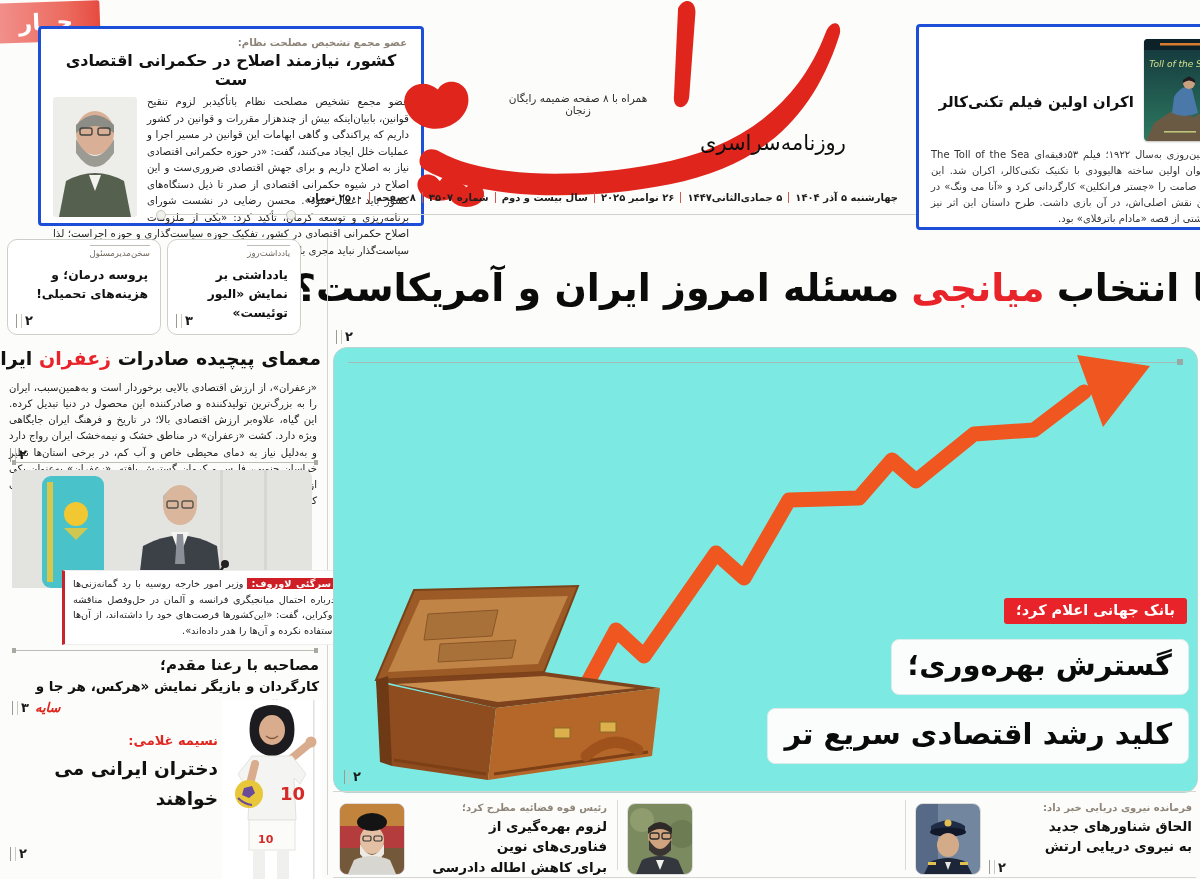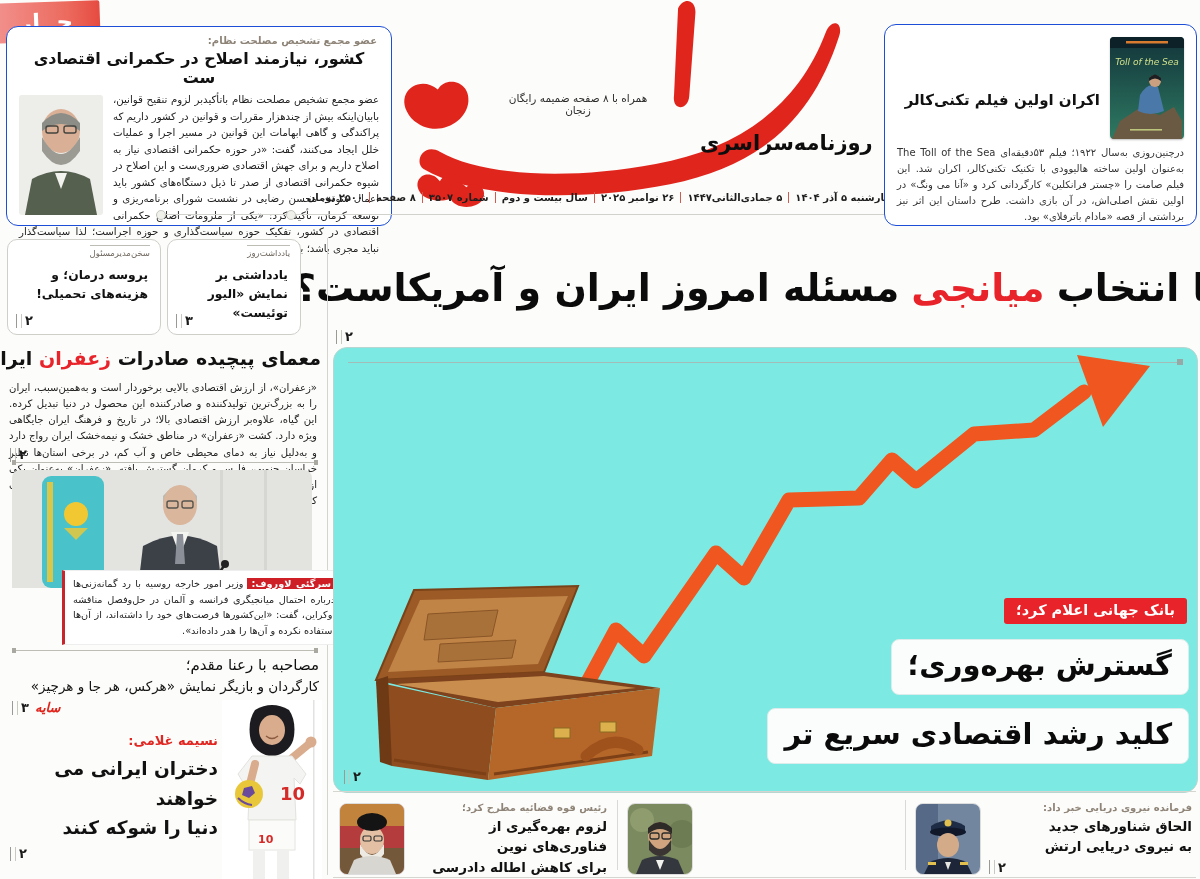--- a/index.html
+++ b/index.html
@@ -1,18 +1,18 @@
 <!DOCTYPE html>
 <html lang="fa"><head>
 <meta charset="utf-8">
 <style>
   html,body{margin:0;padding:0;background:#e9e9e6;}
   .page{position:relative;width:1200px;height:879px;margin:0 auto;background:#fcfcfa;
         font-family:"DejaVu Sans",sans-serif;overflow:hidden;color:#111;}
-  .box{position:absolute;background:#fff;border:1px solid #1d4ed8;border-radius:12px;}
+  .box{position:absolute;background:#fff;border:3px solid #1d4ed8;border-radius:4px;margin-left:32px;}
   .rtl{direction:rtl;}
   .just{text-align:justify;}
   
   .pm{display:flex;direction:rtl;align-items:center;gap:3px;font-weight:700;font-size:13px;color:#1a1a1a;}
   .pm .bar{width:4px;height:14px;border-left:1px solid #9a9a94;border-right:1px solid #c9c9c2;}
   .kicker{font-size:10px;color:#8d8377;font-weight:700;}
   .accent{color:#e8232a;}
   
   .promo-band{position:absolute;left:-8px;top:2px;width:108px;height:40px;transform:rotate(-2deg);
       background:linear-gradient(90deg,#f2938f,#ec6a5e 70%,#e64b40);display:flex;align-items:center;
@@ -20,21 +20,21 @@
   .promo-pin{position:absolute;left:88px;top:36px;width:16px;height:44px;}
   
   .tl-box{left:6px;top:26px;width:386px;height:200px;padding:8px 12px;box-sizing:border-box;}
   .tl-kick{text-align:right;margin-right:2px;}
   .tl-head{font-size:16px;font-weight:700;text-align:center;margin:3px 0 5px;}
   .tl-body{direction:rtl;font-size:10.2px;line-height:1.62;color:#222;}
   .tl-photo{float:left;width:84px;height:120px;margin:3px 10px 2px 0;border-radius:3px;overflow:hidden;}
   
   .logo-svg{position:absolute;left:352px;top:-2px;width:530px;height:226px;}
   .supp-note{position:absolute;left:508px;top:92px;width:140px;font-size:10.5px;color:#2c2c2c;direction:rtl;text-align:center;}
-  .paper-type{position:absolute;left:700px;top:131px;font-size:21px;font-weight:700;color:#0d0d0d;direction:rtl;}
+  .paper-type{position:absolute;left:700px;top:131px;font-size:21px;font-weight:400;color:#0d0d0d;direction:rtl;}
   .date-line{position:absolute;left:398px;top:192px;width:500px;display:flex;direction:rtl;justify-content:flex-start;
       align-items:center;font-size:10px;font-weight:600;color:#1d1d1d;white-space:nowrap;}
   .date-line .sep{display:inline-block;width:2px;height:11px;border-left:1.5px solid #cf5a50;margin:0 6px;}
   .masthead-rule{position:absolute;left:160px;top:214px;width:1032px;height:1px;background:#d2d2cc;}
   .rule-dot{position:absolute;width:8px;height:8px;border-radius:50%;background:#f1f1ec;border:1px solid #c6c6bf;top:210px;}
   
   .mv-box{left:884px;top:24px;width:311px;height:200px;}
   .mv-poster{position:absolute;right:12px;top:12px;width:74px;height:102px;border-radius:4px;overflow:hidden;box-shadow:0 1px 2px rgba(0,0,0,.25);}
   .mv-head{position:absolute;left:12px;right:96px;top:66px;font-size:15px;font-weight:700;direction:rtl;text-align:right;}
   .mv-body{position:absolute;left:12px;right:12px;top:120px;font-size:10px;line-height:1.6;direction:rtl;color:#333;}
@@ -49,21 +49,21 @@
   .saff-head{position:absolute;left:7px;top:347px;width:314px;text-align:center;direction:rtl;font-size:19px;font-weight:700;white-space:nowrap;}
   .saff-body{position:absolute;left:9px;top:380px;width:308px;font-size:10.1px;line-height:1.6;direction:rtl;color:#222;}
   .saff-page{position:absolute;left:10px;top:447px;}
   .h-rule{position:absolute;height:1px;background:#bdbdb6;}
   .h-rule::before,.h-rule::after{content:"";position:absolute;top:-2px;width:4px;height:5px;background:#a9a9a2;}
   .h-rule::before{left:0;} .h-rule::after{right:0;}
   .lav-photo{position:absolute;left:12px;top:470px;width:300px;height:118px;border-radius:8px 8px 0 0;overflow:hidden;}
   .lav-cap{position:absolute;left:22px;top:570px;width:262px;background:#fff;border-left:3px solid #c8242b;border-right:3px solid #c8242b;
       border-top:1px solid #eee;border-bottom:1px solid #eee;padding:5px 8px;font-size:9.7px;line-height:1.62;direction:rtl;text-align:justify;color:#222;margin-left:40px;}
   .lav-label{background:#cf1f26;color:#fff;font-weight:700;padding:0 4px;margin-left:4px;}
-  .int-block{position:absolute;left:7px;top:656px;width:312px;direction:rtl;text-align:right;font-weight:400;}
+  .int-block{position:absolute;left:7px;top:656px;width:312px;direction:rtl;text-align:right;font-weight:700;}
   .int-l1{font-size:15px;margin-bottom:4px;}
   .int-l2{font-size:13.5px;}
   .int-page{position:absolute;left:12px;top:700px;display:flex;direction:rtl;align-items:center;gap:6px;}
   .int-brand{color:#e0251d;font-size:13px;font-weight:700;font-style:italic;}
   .ath-photo{position:absolute;left:222px;top:700px;width:100px;height:179px;overflow:hidden;}
   .ath-text{position:absolute;left:8px;top:733px;width:210px;direction:rtl;text-align:right;}
   .ath-kick{color:#e02722;font-size:13px;font-weight:700;margin-bottom:6px;}
   .ath-line{font-size:18.5px;font-weight:700;line-height:1.6;}
   .ath-page{position:absolute;left:10px;top:846px;}
   .v-div{position:absolute;left:327px;top:238px;bottom:4px;width:1px;background:#d4d4ce;}
@@ -260,21 +260,20 @@
     <path d="M16 98 Q22 104 30 105" stroke="#6a4a9a" stroke-width="2" fill="none"></path>
     <text x="58" y="100" font-size="18" font-weight="bold" fill="#d42a28">10</text>
     <rect x="27" y="120" width="46" height="30" fill="#fbfbf9" stroke="#e4e4e0"></rect>
     <text x="36" y="143" font-size="11" font-weight="bold" fill="#d42a28">10</text>
     <rect x="31" y="150" width="12" height="29" fill="#f0f0ee"></rect>
         <rect x="55" y="150" width="12" height="29" fill="#f0f0ee"></rect>
   </svg></div>
   <div class="ath-text">
     <div class="ath-kick">نسیمه غلامی:</div>
     <div class="ath-line">دختران ایرانی می خواهند</div>
-    <div class="ath-line">دنیا را شوکه کنند</div>
   </div>
   <div class="pm ath-page">
       <span>۲</span>
       <span class="bar"></span>
     </div>
 
   <div class="pm wb-top-pm">
       <span>۲</span>
       <span class="bar"></span>
     </div>

